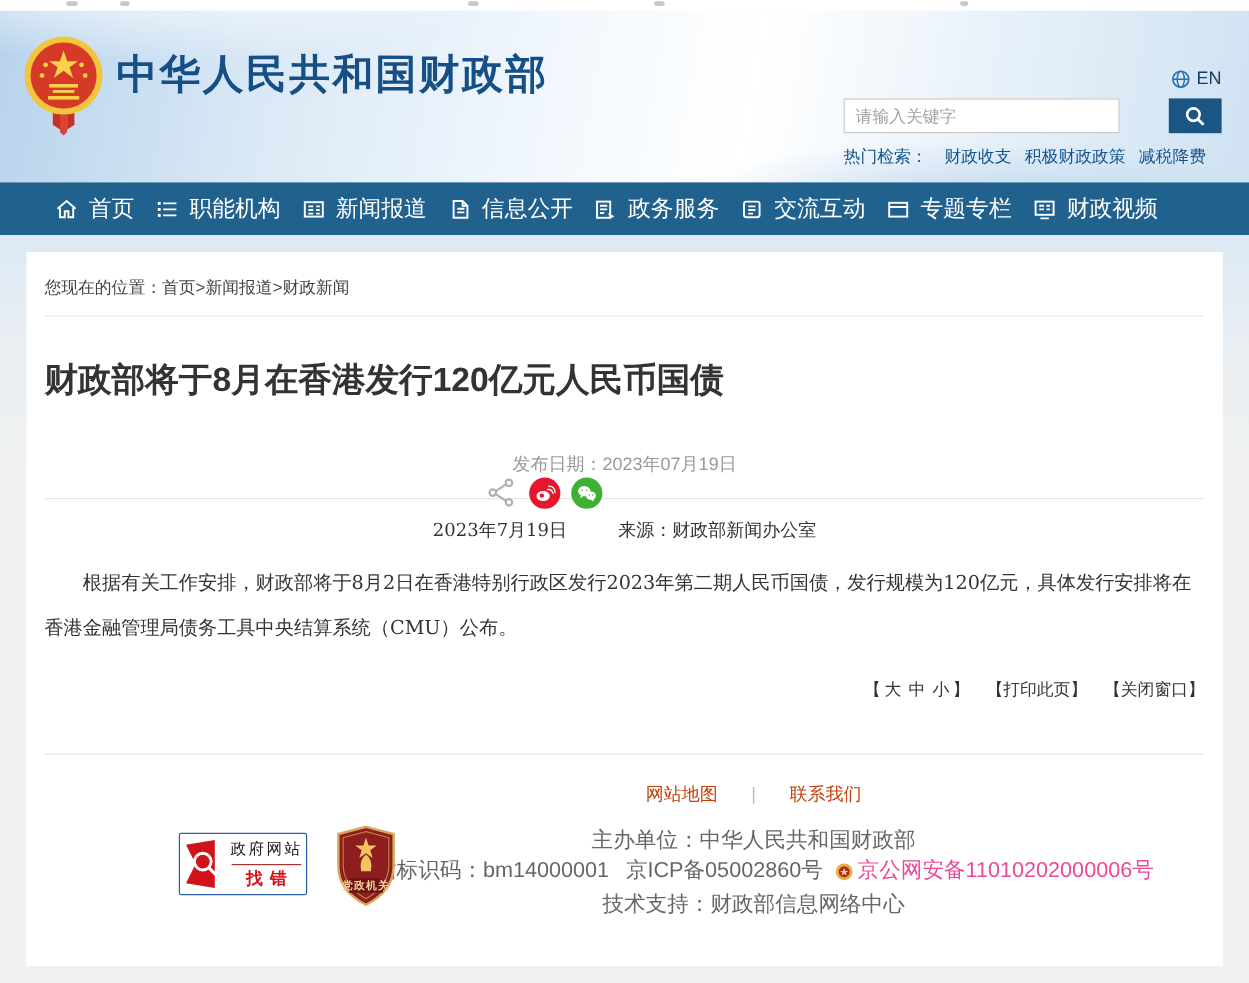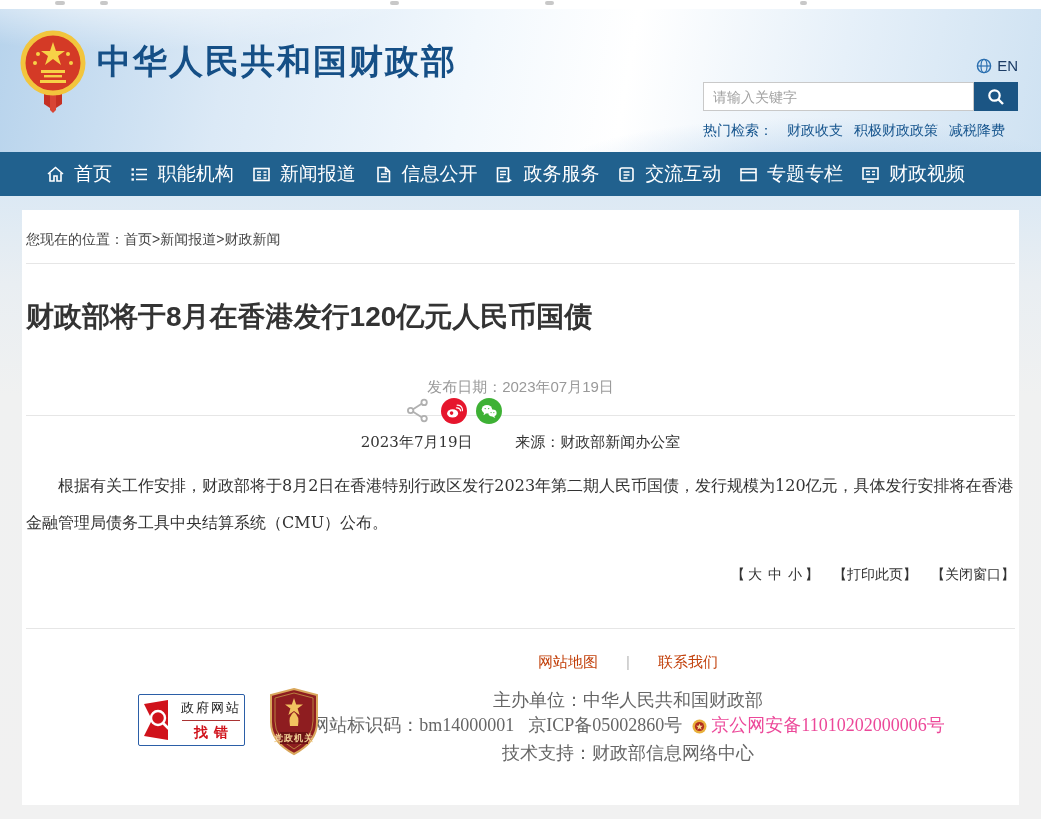--- a/index.html
+++ b/index.html
@@ -14,41 +14,41 @@
   .banner{position:absolute;left:0;top:9px;width:1041px;height:143px;
     background:
       radial-gradient(ellipse 420px 90px at 78% 115%, rgba(150,190,228,.5), transparent 62%),
       radial-gradient(ellipse 520px 130px at 12% -25%, rgba(255,255,255,.95), transparent 60%),
       linear-gradient(100deg,#b7d3ec 0%,#dbe9f6 22%,#f2f8fd 45%,#ffffff 60%,#e6f0f9 80%,#cfe2f2 100%);}
   .logo-wrap{position:absolute;left:18px;top:21px;width:70px;height:84px;cursor:pointer;}
   .site-title{position:absolute;left:97px;top:30px;font-size:34px;font-weight:bold;color:#154f86;letter-spacing:2px;}
   .site-subtitle{position:absolute;left:99px;top:78px;font-size:16px;font-weight:bold;color:#2d4e77;}
   .en-link{position:absolute;right:23px;top:48px;display:flex;align-items:center;gap:5px;cursor:pointer;}
   .en-link span{font-size:15px;color:#1b3c66;}
-  .search-input{position:absolute;left:703px;top:73px;width:271px;height:29px;border:1px solid #c9c9c9;background:#fff;
+  .search-input{position:absolute;left:703px;top:73px;width:230px;height:29px;border:1px solid #c9c9c9;background:#fff;
     font-size:14px;color:#333;padding:4px 9px;outline:none;}
   .search-input::placeholder{color:#a2a2a2;}
   .search-btn{position:absolute;left:974px;top:73px;width:44px;height:29px;background:#1b5584;border:0;cursor:pointer;
     display:flex;align-items:center;justify-content:center;}
   .hot-row{position:absolute;left:703px;top:113px;display:flex;align-items:center;font-size:14px;color:#15548d;}
   .hot-row .lbl{margin-right:14px;}
   .hot-row a{color:#15548d;text-decoration:none;margin-right:11px;cursor:pointer;}
 
   
   .nav{position:absolute;left:0;top:152px;width:1041px;height:44px;background:#21618e;
     display:flex;align-items:center;justify-content:space-between;padding:0 76px 0 46px;}
   .nav a{display:flex;align-items:center;gap:9px;color:#fff;font-size:19px;text-decoration:none;cursor:pointer;white-space:nowrap;}
   .nav svg{width:19px;height:19px;stroke:#fff;fill:none;stroke-width:1.6;}
 
   
   .page-bg{position:absolute;left:0;top:196px;width:1041px;height:623px;
     background:linear-gradient(180deg,#dce9f4 0%,#e9eef2 14%,#f0f1f1 32%,#f1f1f1 100%);}
 
   
-  .panel{position:absolute;left:22px;top:210px;width:997px;height:595px;background:#fff;padding:0 4px;}
+  .panel{position:absolute;left:22px;top:210px;width:997px;height:595px;background:#fff;padding:0 15px;}
   .breadcrumb{padding-top:21px;font-size:14px;color:#444;}
   .breadcrumb a{color:#444;text-decoration:none;cursor:pointer;}
   .divider{border-top:1px solid #e6e6e6;}
   .bc-divider{margin-top:14px;}
   .article-title{margin-top:34px;text-align:left;font-size:28px;font-weight:bold;color:#333;}
   .date-row{margin-top:42px;display:flex;align-items:center;justify-content:space-between;height:28px;flex-direction:column;}
   .publish-date{font-size:15px;color:#999;}
   .share-group{display:flex;align-items:center;gap:9px;margin-right:134px;}
   .share-circle{width:26px;height:26px;border-radius:50%;display:flex;align-items:center;justify-content:center;cursor:pointer;}
   .weibo{background:#e6162d;}
@@ -61,21 +61,21 @@
   .action-row{margin-top:25px;text-align:right;font-size:14px;color:#333;}
   .action-row span{cursor:pointer;}
   .sz{margin:0 3px;}
   .act-gap{margin-left:14px;}
   .d3{margin-top:44px;}
 
   
   .footer-links{margin-top:24px;margin-left:215px;text-align:center;font-size:15px;color:#666;}
   .footer-links a{color:#c2410c;text-decoration:none;cursor:pointer;}
   .footer-links .sep{margin:0 28px;color:#bbb;}
-  .footer-body{position:relative;margin-top:16px;height:118px;font-family:Liberation Serif, serif;}
+  .footer-body{position:relative;margin-top:16px;height:118px;}
   .err-badge{position:absolute;left:112px;top:6px;width:107px;height:52px;background:#fff;border:1px solid #2b5ea7;
     border-radius:2px;display:flex;align-items:center;cursor:pointer;}
   .err-icon{width:36px;height:44px;margin-left:3px;flex:0 0 auto;}
   .err-texts{flex:1;display:flex;flex-direction:column;align-items:center;}
   .err-l1{font-size:13px;color:#222;letter-spacing:2px;}
   .err-sep{width:58px;border-top:1px solid #a33;margin:3px 0;}
   .err-l2{font-size:14px;color:#d0121b;letter-spacing:6px;font-weight:bold;margin-left:6px;}
   .party-shield{position:absolute;left:242px;top:0;width:52px;height:68px;cursor:pointer;}
   .party-label{position:absolute;left:0;bottom:11px;width:100%;text-align:center;font-size:9px;font-weight:bold;
     color:#f2d296;letter-spacing:1px;}

